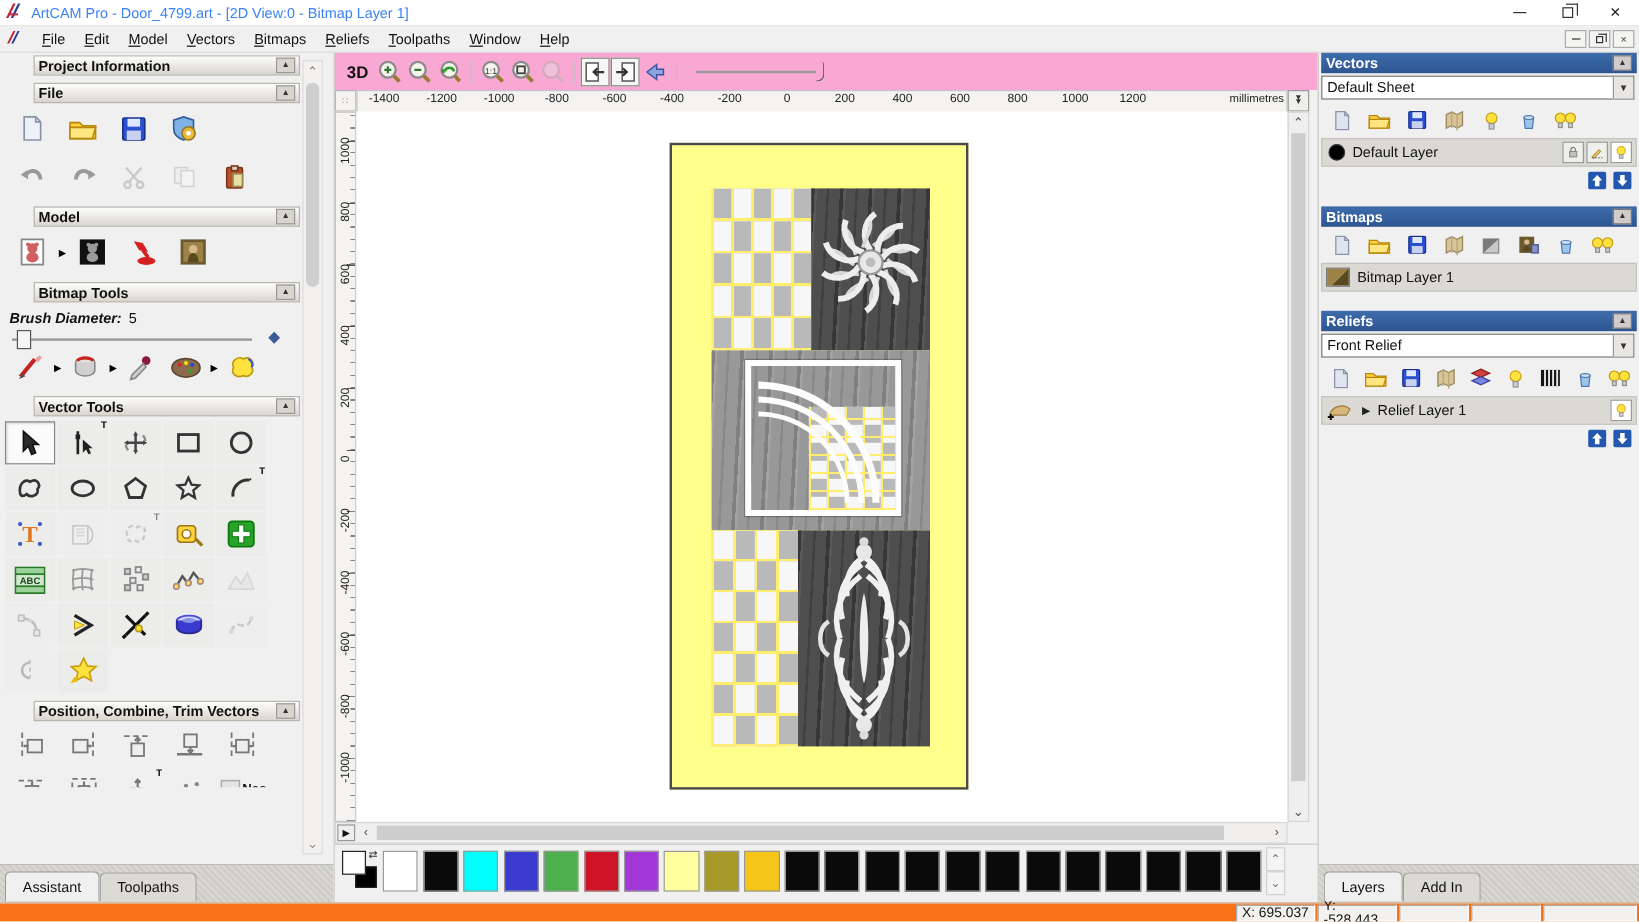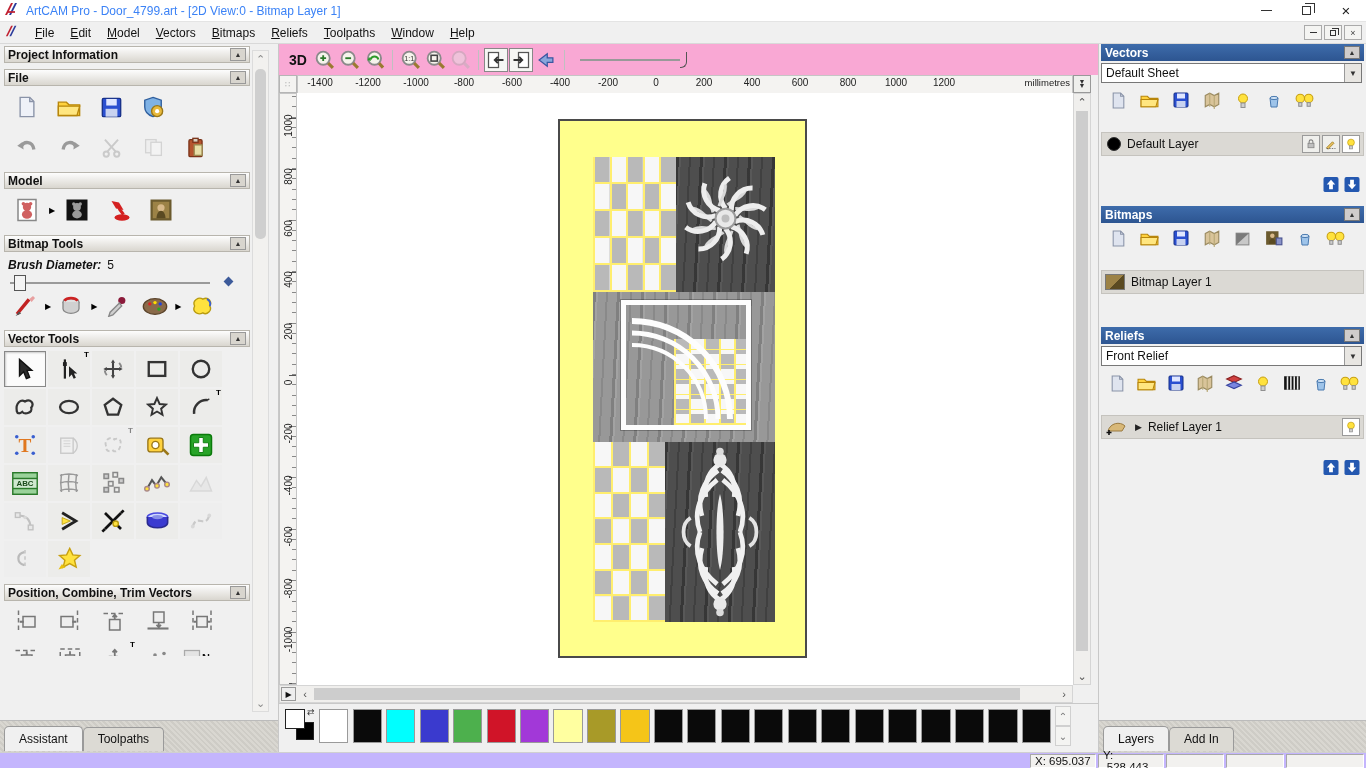--- a/index.html
+++ b/index.html
@@ -32,21 +32,21 @@
   .tbtn { position:relative; display:inline-flex; align-items:center; justify-content:center; cursor:default; }
   .tbtn.disabled { filter:grayscale(1) opacity(.45); }
   .pin::before { content:"T"; position:absolute; top:-1px; right:0; font:700 8px "Liberation Sans", sans-serif; color:#000; }
   .pin { position:absolute; top:0; right:1px; }
   .lbl { font:700 11px "Liberation Sans", sans-serif; color:#111; font-style:normal; }
   .flyarrow { display:inline-block; font-size:8px; color:#000; margin:0 1px; }
 
   
   #assistant { position:absolute; left:0; top:44px; width:278px; height:708px; background:#f0f0f0; }
   #assistant .content { position:absolute; left:4px; top:2px; width:246px; bottom:32px; overflow:hidden; }
-  .sec-header { height:17px; background:linear-gradient(180deg,#fdfdfd,#d9d6cf); border:1px solid #b8b5ad; display:flex; align-items:center; padding:0 3px; margin-top:6px; }
+  .sec-header { height:17px; background:linear-gradient(180deg,#fdfdfd,#d9d6cf); border:1px solid #b8b5ad; display:flex; align-items:center; padding:0 3px; margin-top:6px;margin-left:24px; }
   .sec-header:first-child { margin-top:0; }
   .sec-header .sec-title { font-weight:700; font-size:12px; flex:1; }
   .collapse-btn { width:16px; height:13px; border:1px solid #999; background:#d8d5ce; display:flex; align-items:center; justify-content:center; font-size:7px; color:#333; }
   .proj-grid { display:grid; grid-template-columns:150px 1fr; padding:4px 2px 2px 6px; line-height:15px; }
   .proj-grid .b { font-weight:700; }
   .icons-row { display:flex; align-items:center; padding:4px 0 2px 2px; }
   .icons-lg .tbtn { width:42px; height:34px; }
   .icons-md .tbtn { width:38px; height:32px; }
   .brush-row { display:flex; align-items:center; padding:6px 2px 0 4px; }
   .brush-row .brush-label { font-style:italic; font-weight:700; }
@@ -157,33 +157,33 @@
   
   #layers-panel { position:absolute; left:1098px; top:44px; width:268px; height:708px; background:#f0f0f0; border-left:1px solid #c8c8c8; padding:0 2px; }
   .blue-header { height:17px; background:linear-gradient(180deg,#3e6cab,#2d5591); color:#fff; font-weight:700; display:flex; align-items:center; padding:0 4px; }
   .blue-header .sec-title { flex:1; font-size:12px; }
   .blue-header .collapse-btn { background:#cfcccb; border-color:#777; }
   .dd { height:20px; margin:2px 2px 2px 0; border:1px solid #777; background:#fff; display:flex; align-items:center; }
   .dd .dd-value { flex:1; padding-left:4px; font-size:12px; }
   .dd .dd-btn { width:17px; height:100%; border-left:1px solid #999; background:#e8e6e2; display:flex; align-items:center; justify-content:center; font-size:8px; color:#333; }
   .mini { display:flex; align-items:center; padding:4px 0 2px 2px; }
   .mini .tbtn { width:31px; height:22px; }
-  .layer-row { height:24px; background:#dbd9d4; border:1px solid #c5c3be; display:flex; align-items:center; margin:19px 0; padding:0 3px; }
+  .layer-row { height:24px; background:#dbd9d4; border:1px solid #c5c3be; display:flex; align-items:center; margin:2px 0; padding:0 3px; }
   .layer-row .layer-name { flex:1; padding-left:6px; font-size:12px; }
   .lyr-btn { width:18px; height:18px; border:1px solid #9a9a9a; background:#efefec; display:flex; align-items:center; justify-content:center; margin-left:2px; }
   .lyr-btn.bulb-on { background:#fff; }
   .swatch-circle { width:14px; height:14px; border-radius:50%; background:#000; border:1px solid #333; margin-left:2px; }
   .updown { display:flex; justify-content:flex-end; gap:4px; padding:2px 4px 0 0; }
   .updown .tbtn { width:17px; height:15px; }
   .expander { font-size:9px; color:#222; margin-left:6px; }
   .thumb-img { width:20px; height:16px; border:1px solid #777; background:linear-gradient(135deg,#9c8246 0 55%,#5a4a22 55%); }
   .relief-thumb { position:relative; width:24px; height:18px; } .gap14 { height:14px; }
 
   
-  #statusbar { position:absolute; left:0; top:752px; width:1366px; height:16px; background:#c4b5fd; border-top:1px solid #d0d0d0; display:flex; align-items:stretch; font-size:11.5px; }
+  #statusbar { position:absolute; left:0; top:752px; width:1366px; height:16px; background:#f97316; border-top:1px solid #d0d0d0; display:flex; align-items:stretch; font-size:11.5px; }
   #statusbar .spacer { flex:1; }
   .status-cell { border:1px solid; border-color:#a8a8a8 #fff #fff #a8a8a8; background:#f2f1ef; margin:1px 2px 0 0; padding:0 4px; display:flex; align-items:center; }
   .status-cell.w64 { width:66px; } .status-cell.w58 { width:58px; } .status-cell.w78 { width:78px; }
 </style>
 </head>
 <body>
 
 <div id="app">
 
   <div id="titlebar">

